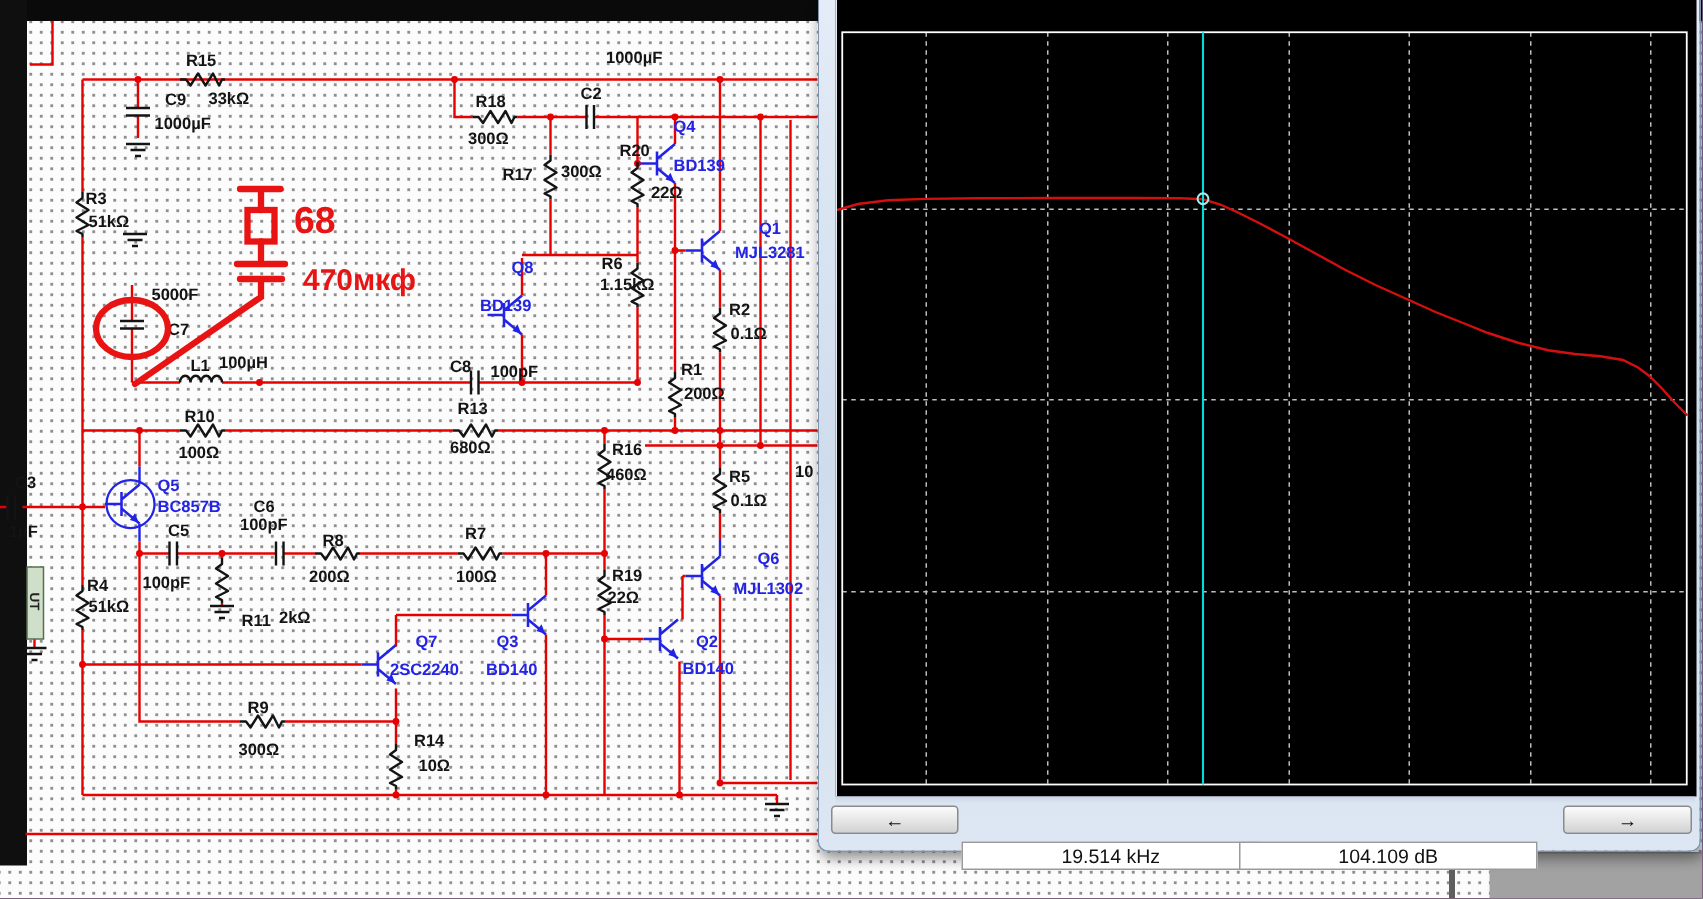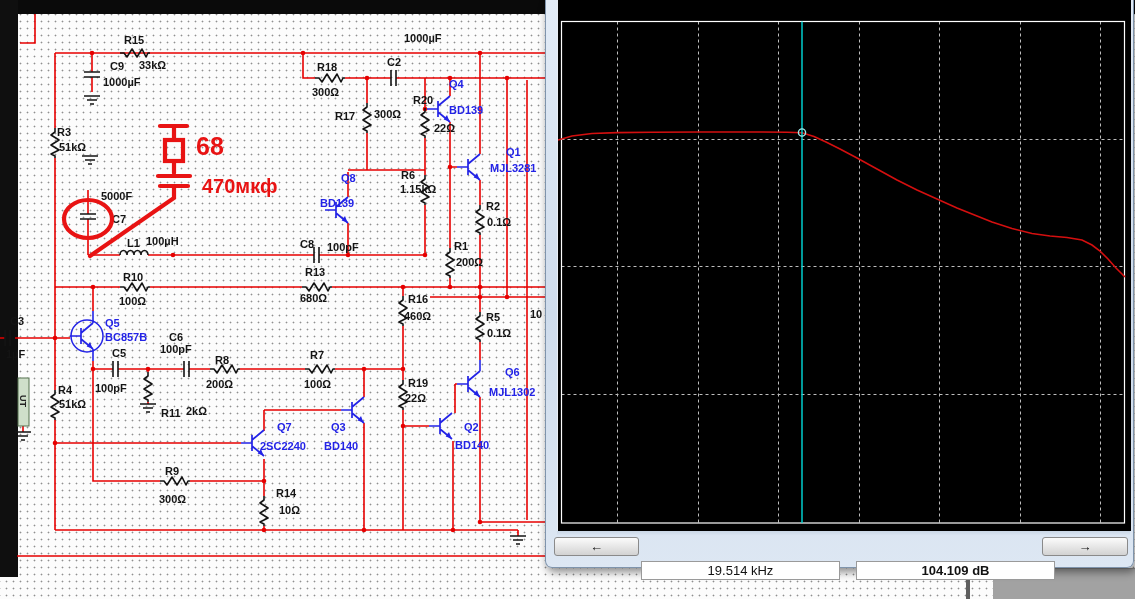--- a/index.html
+++ b/index.html
@@ -291,16 +291,16 @@
         </g>
         <rect x="3.5" y="21.5" width="563" height="501.5" fill="none" stroke="#ffffff" stroke-width="1.2"></rect>
         <polyline id="trace" points="0,140 14,136 34,133.5 59,132.6 94,132.2 144,132 199,132 229,132.2 244,132.8 256,136.5 268,142 282,149 299,158 319,169 339,180 359,190 379,199 399,208 419,216 434,222 454,228.5 474,233.5 492,236 509,237.5 524,240 534,245 542,251 550,259 558,268 564,274 567,277" fill="none" stroke="#d40f0f" stroke-width="1.6"></polyline>
         <line id="cursorline" x1="244" y1="21.5" x2="244" y2="523" stroke="#00dcdc" stroke-width="1.4"></line>
         <circle id="cursormark" cx="244" cy="132.5" r="3.6" fill="none" stroke="#9feaea" stroke-width="1.4"></circle>
       </svg>
     </div>
     <div class="win-sheen"></div>
     <button class="toolbar-btn" style="left:8px;width:85px;"><b>←</b></button>
     <div class="readout" style="left:95px;width:199px;">19.514 kHz</div>
-    <div class="readout" style="left:310px;width:199px;font-weight:bold;">104.109 dB</div>
+    <div class="readout" style="left:280px;width:199px;">104.109 dB</div>
     <button class="toolbar-btn" style="left:496px;width:86px;"><b>→</b></button>
   </div>
 </div>
 
 </body></html>

